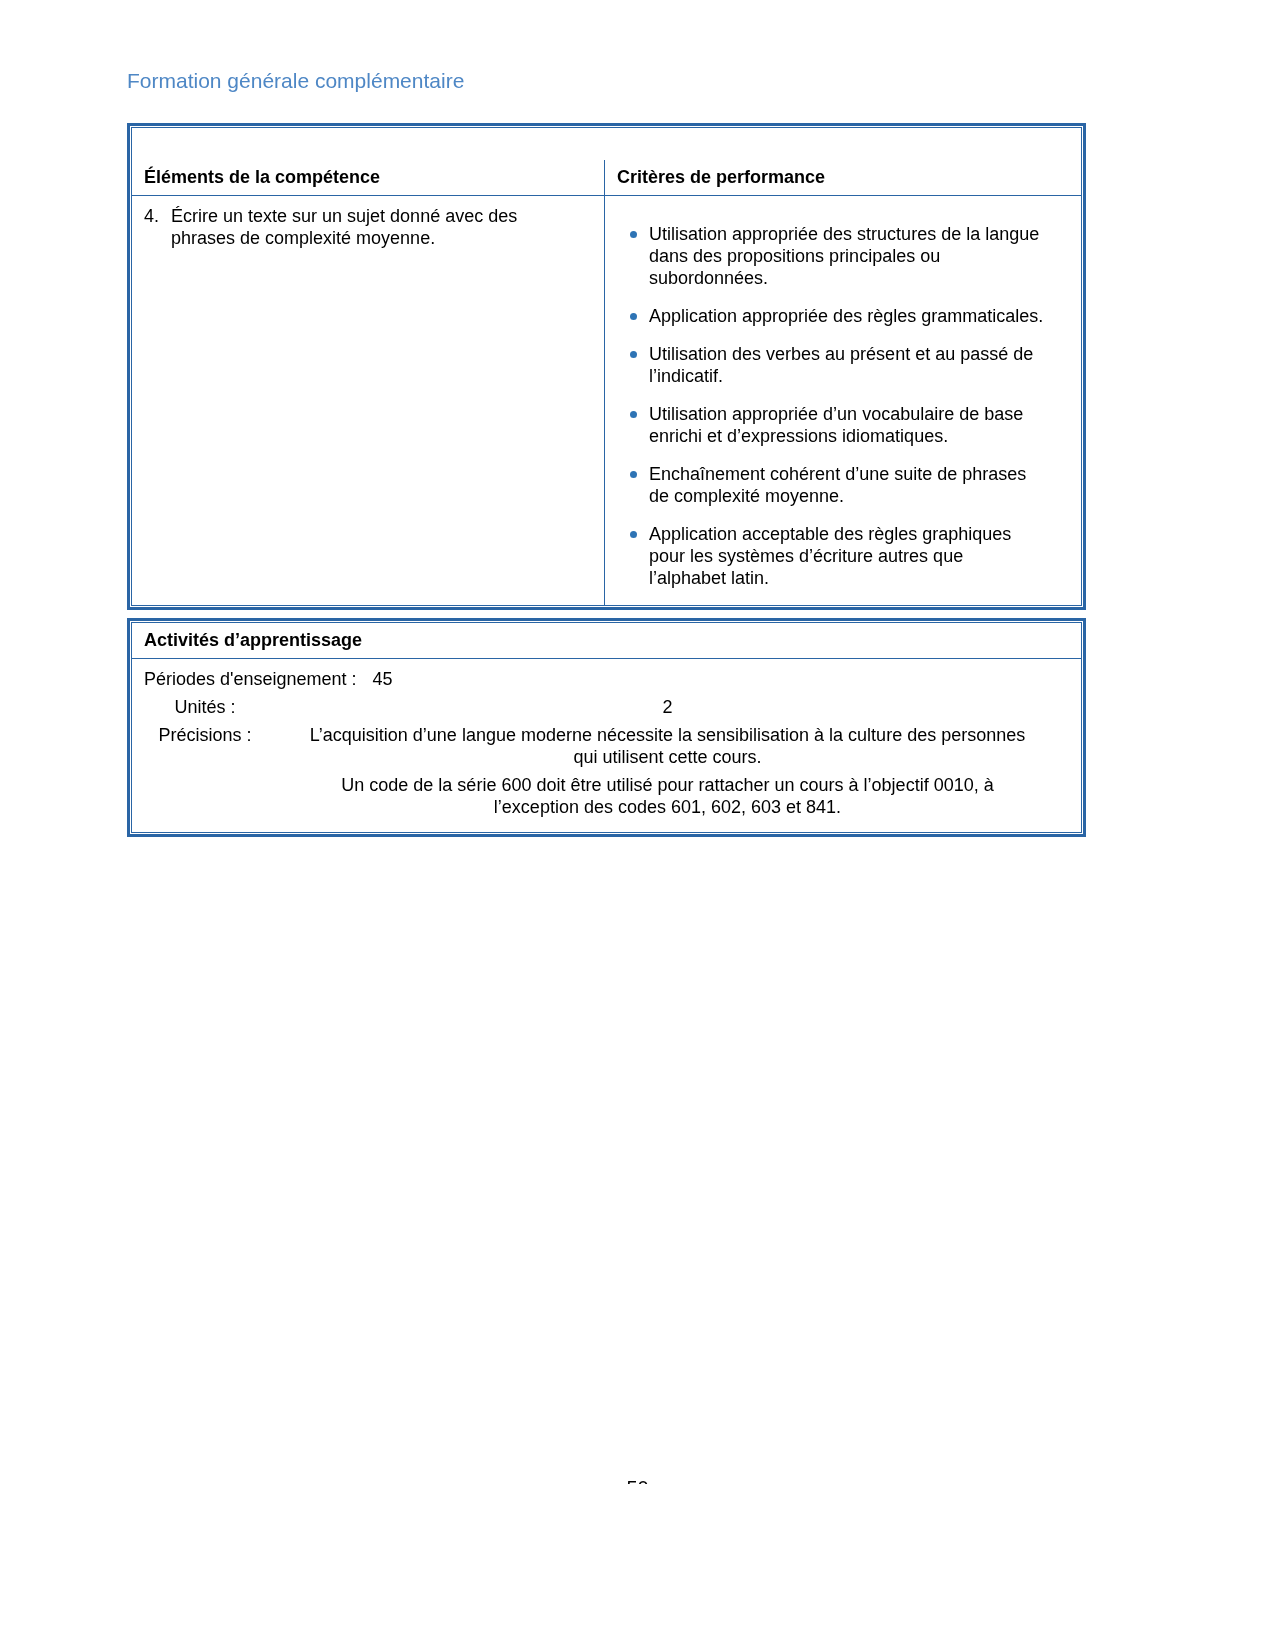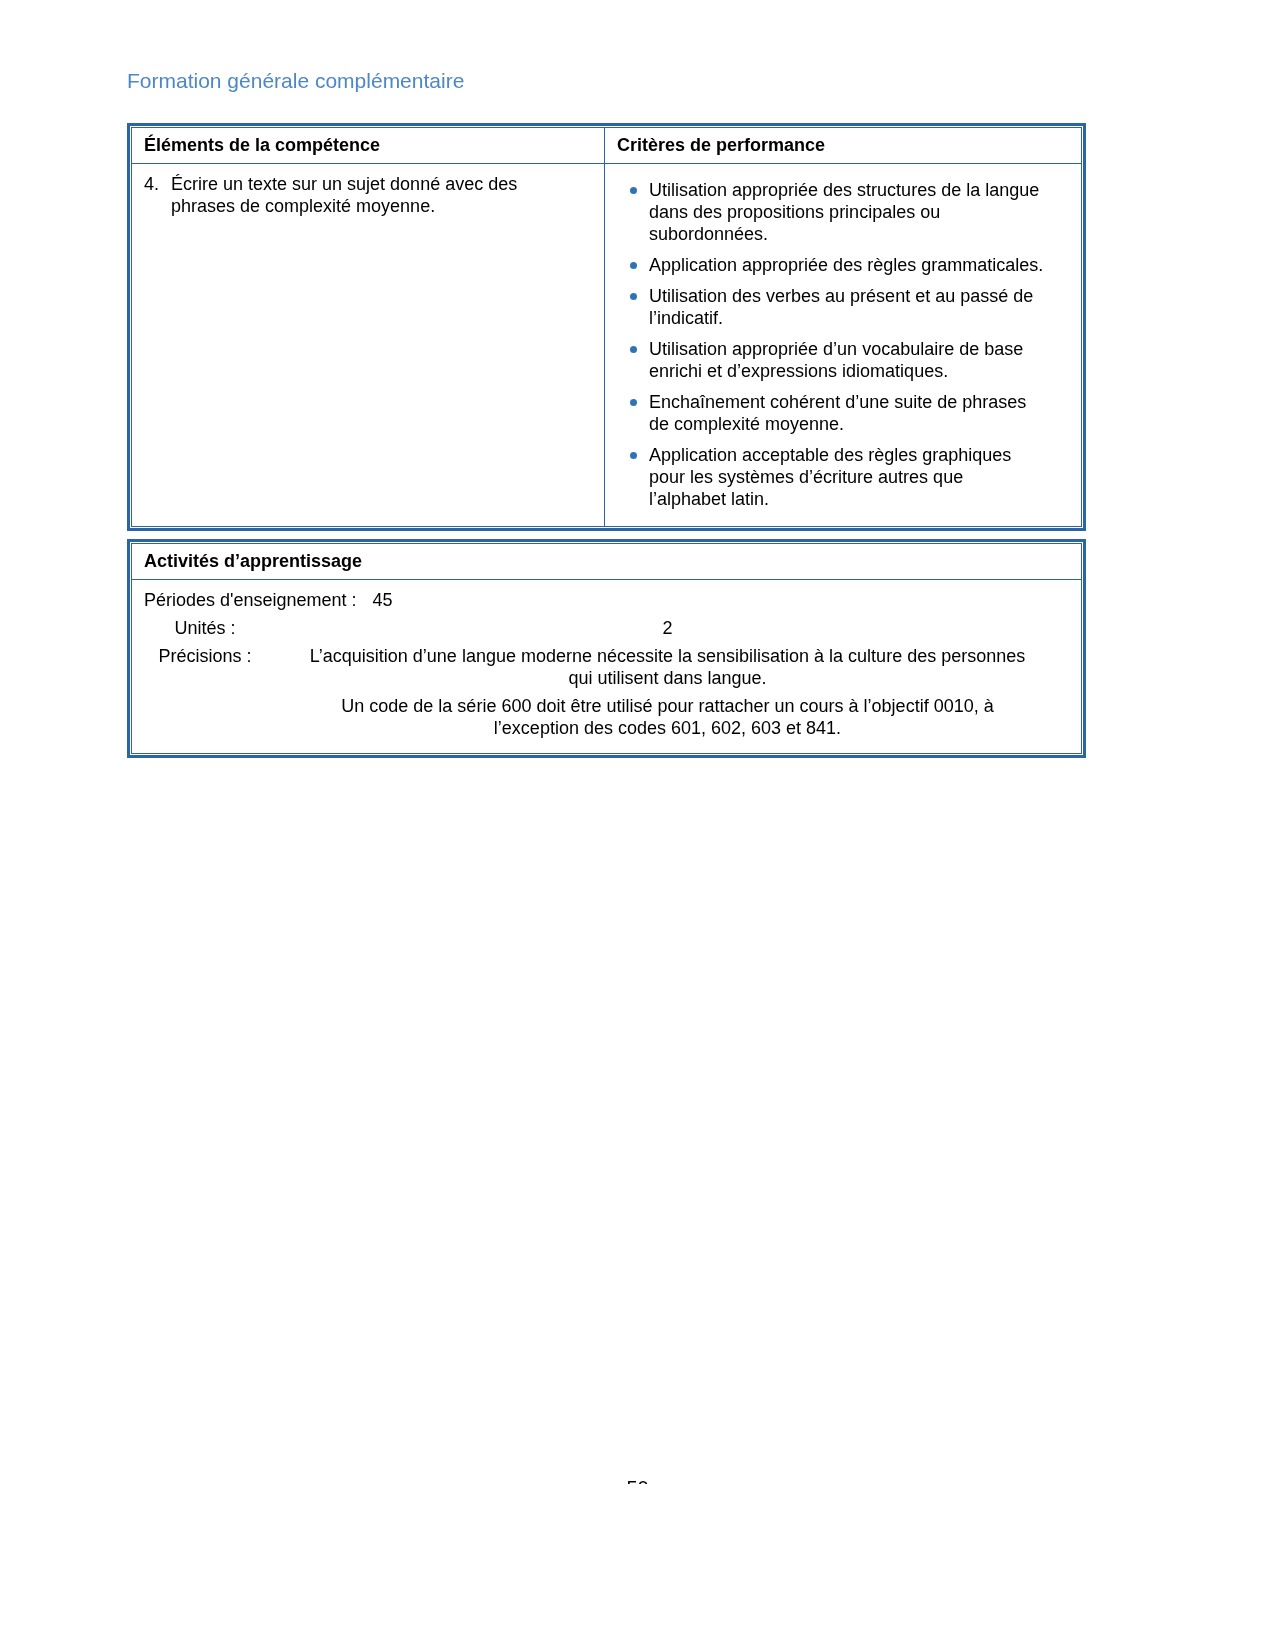--- a/index.html
+++ b/index.html
@@ -14,28 +14,28 @@
     width:1275px;height:1650px;background:#ffffff;
     font-family:"Liberation Sans","DejaVu Sans",sans-serif;
     font-size:18px;line-height:22px;color:var(--text);
   }
   .page{position:relative;width:1275px;height:1484px;overflow:hidden;background:#ffffff;}
   .doc-title{position:absolute;left:127px;top:68px;font-size:21px;line-height:26px;color:var(--title-blue);}
   .content{position:absolute;left:127px;top:123px;width:959px;}
   .tbl{border:3px solid var(--border-blue);padding:1px;background:#ffffff;}
   .tbl-inner{border:1px solid var(--border-blue);background:#ffffff;}
   .t1-grid{display:grid;grid-template-columns:473px 1fr;}
-  .hdr{font-weight:bold;padding:6px 12px 7px;border-bottom:1px solid var(--border-blue);}
+  .hdr{font-weight:bold;padding:6px 12px 7px;border-bottom:1px solid var(--border-blue);margin-top:32px;}
   .col1{border-right:1px solid var(--border-blue);}
   .body-cell{padding:9px 12px 14px;}
   .element{display:flex;}
   .el-num{width:27px;flex-shrink:0;}
   .el-text{white-space:pre-line;}
   .crit{list-style:none;margin:0;padding:2px 0 0 4px;}
-  .crit li{position:relative;padding-left:28px;margin:4px 0 9px;}
+  .crit li{position:relative;padding-left:28px;margin:16px 0 9px;}
   .crit li:last-child{margin-bottom:2px;}
   .crit .bullet{position:absolute;left:9px;top:8px;width:7px;height:7px;border-radius:50%;background:var(--bullet-blue);}
   .crit-text{white-space:pre-line;}
   .t2{margin-top:8px;}
   .t2-hdr{font-weight:bold;padding:6px 12px 7px;border-bottom:1px solid var(--border-blue);}
   .t2-body{padding:9px 12px 14px;}
   .t2-row{display:flex;margin-bottom:6px;text-align:center;}
   .t2-row:last-child{margin-bottom:0;}
   .t2-label{min-width:122px;flex-shrink:0;}
   .t2-value{white-space:pre-line;flex:1;}
@@ -117,21 +117,21 @@
             </div>
 
             <div class="t2-row">
               <span class="t2-label">Unités :</span>
               <span class="t2-value">2</span>
             </div>
 
             <div class="t2-row">
               <span class="t2-label">Précisions :</span>
               <span class="t2-value">L’acquisition d’une langue moderne nécessite la sensibilisation à la culture des personnes
-qui utilisent dans langue.</span>
+qui utilisent cette cours.</span>
             </div>
 
             <div class="t2-row">
               <span class="t2-label"></span>
               <span class="t2-value">Un code de la série 600 doit être utilisé pour rattacher un cours à l’objectif 0010, à
 l’exception des codes 601, 602, 603 et 841.</span>
             </div>
           </div>
       </div>
     </div>

